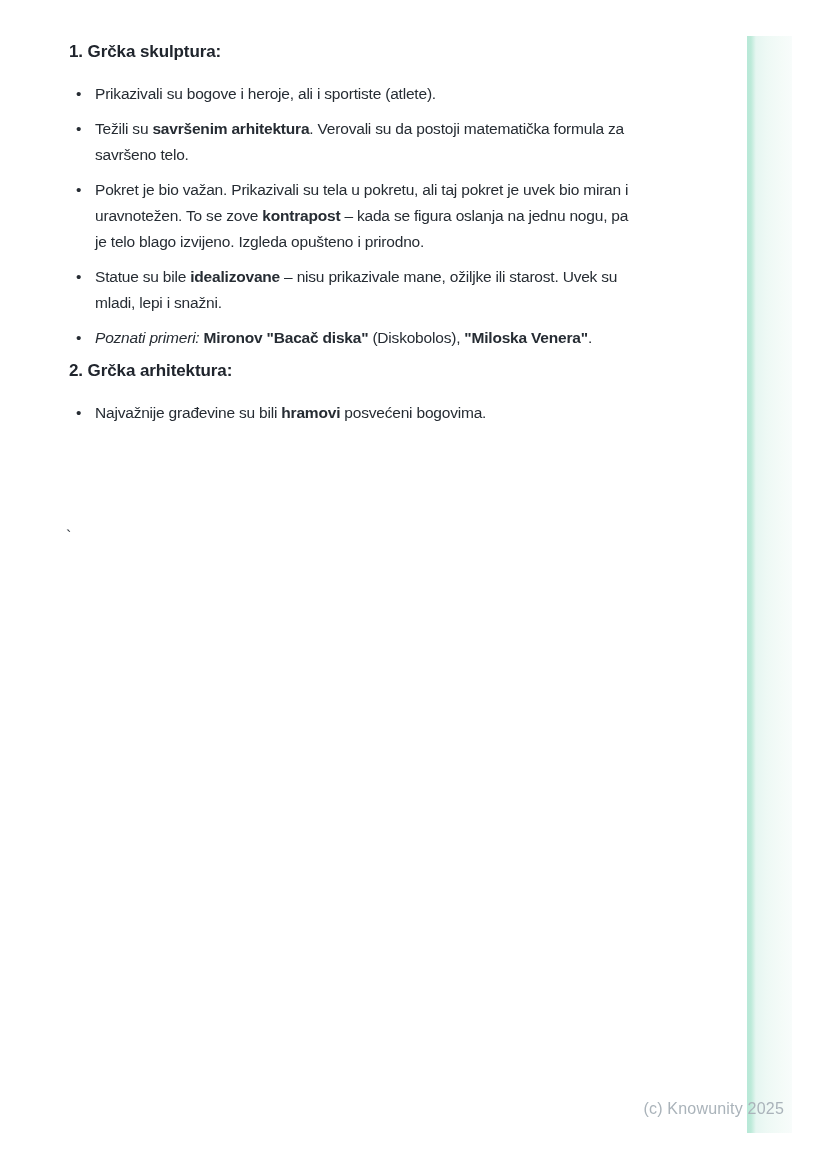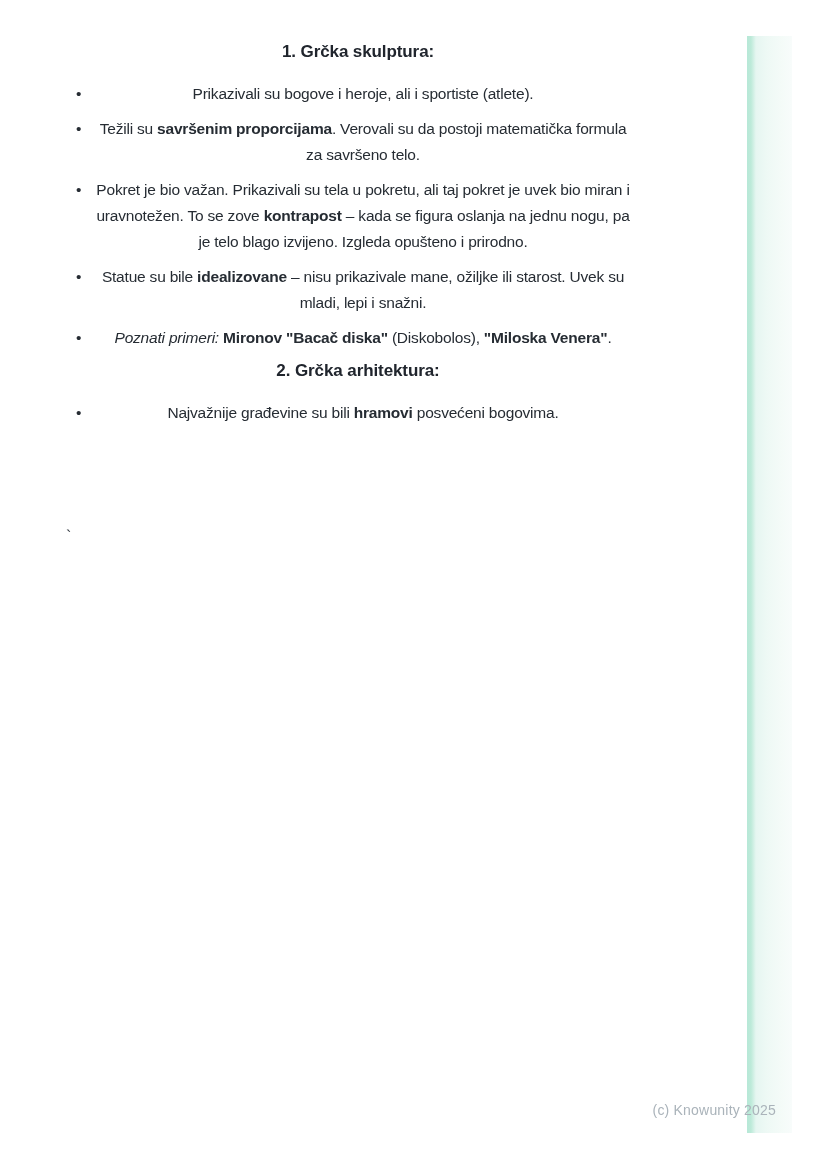--- a/index.html
+++ b/index.html
@@ -5,21 +5,20 @@
   * { box-sizing: border-box; }
   html, body { margin: 0; padding: 0; background: #ffffff; }
   .page {
     position: relative;
     width: 828px;
     height: 1171px;
     background: #ffffff;
     font-family: "Liberation Sans", sans-serif;
     color: #262c33;
     overflow: hidden;
-    text-align: center;
   }
   .stripe {
     position: absolute;
     top: 36px;
     right: 36px;
     width: 45px;
     height: 1097px;
     background: linear-gradient(90deg,
       #b7e8d7 0px, #bdead9 4px,
       #e6f6f1 9px, #eef9f5 20px,
@@ -67,42 +66,42 @@
   .stray {
     position: absolute;
     left: 66px;
     top: 528px;
     font-size: 16px;
     color: #3a4048;
     z-index: 1;
   }
   .footer {
     position: absolute;
-    right: 52px;
+    right: 44px;
     bottom: 53px;
-    font-size: 14px;
+    font-size: 16px;
     letter-spacing: 0.2px;
     color: #aab3ba;
     z-index: 2;
   }
 </style>
 </head>
 <body>
 
 <div class="page">
 
   <div class="stripe"></div>
 
   <div class="content">
 
     <h2 class="heading">1. Grčka skulptura:</h2>
 
     <ul class="bullets">
       <li><span>Prikazivali su bogove i heroje, ali i sportiste (atlete).</span></li>
-      <li><span>Težili su </span><span style="font-weight: 700;">savršenim proporcijama</span><span>. Verovali su da postoji matematička formula za savršeno telo.</span></li>
+      <li><span>Težili su </span><span style="font-weight: 700;">savršenim arhitektura</span><span>. Verovali su da postoji matematička formula za savršeno telo.</span></li>
       <li><span>Pokret je bio važan. Prikazivali su tela u pokretu, ali taj pokret je uvek bio miran i uravnotežen. To se zove </span><span style="font-weight: 700;">kontrapost</span><span> – kada se figura oslanja na jednu nogu, pa je telo blago izvijeno. Izgleda opušteno i prirodno.</span></li>
       <li><span>Statue su bile </span><span style="font-weight: 700;">idealizovane</span><span> – nisu prikazivale mane, ožiljke ili starost. Uvek su mladi, lepi i snažni.</span></li>
       <li><span style="font-style: italic;">Poznati primeri:</span><span> </span><span style="font-weight: 700;">Mironov "Bacač diska"</span><span> (Diskobolos), </span><span style="font-weight: 700;">"Miloska Venera"</span><span>.</span></li>
     </ul>
 
     <h2 class="heading">2. Grčka arhitektura:</h2>
 
     <ul class="bullets">
       <li><span>Najvažnije građevine su bili </span><span style="font-weight: 700;">hramovi</span><span> posvećeni bogovima.</span></li>
     </ul>

